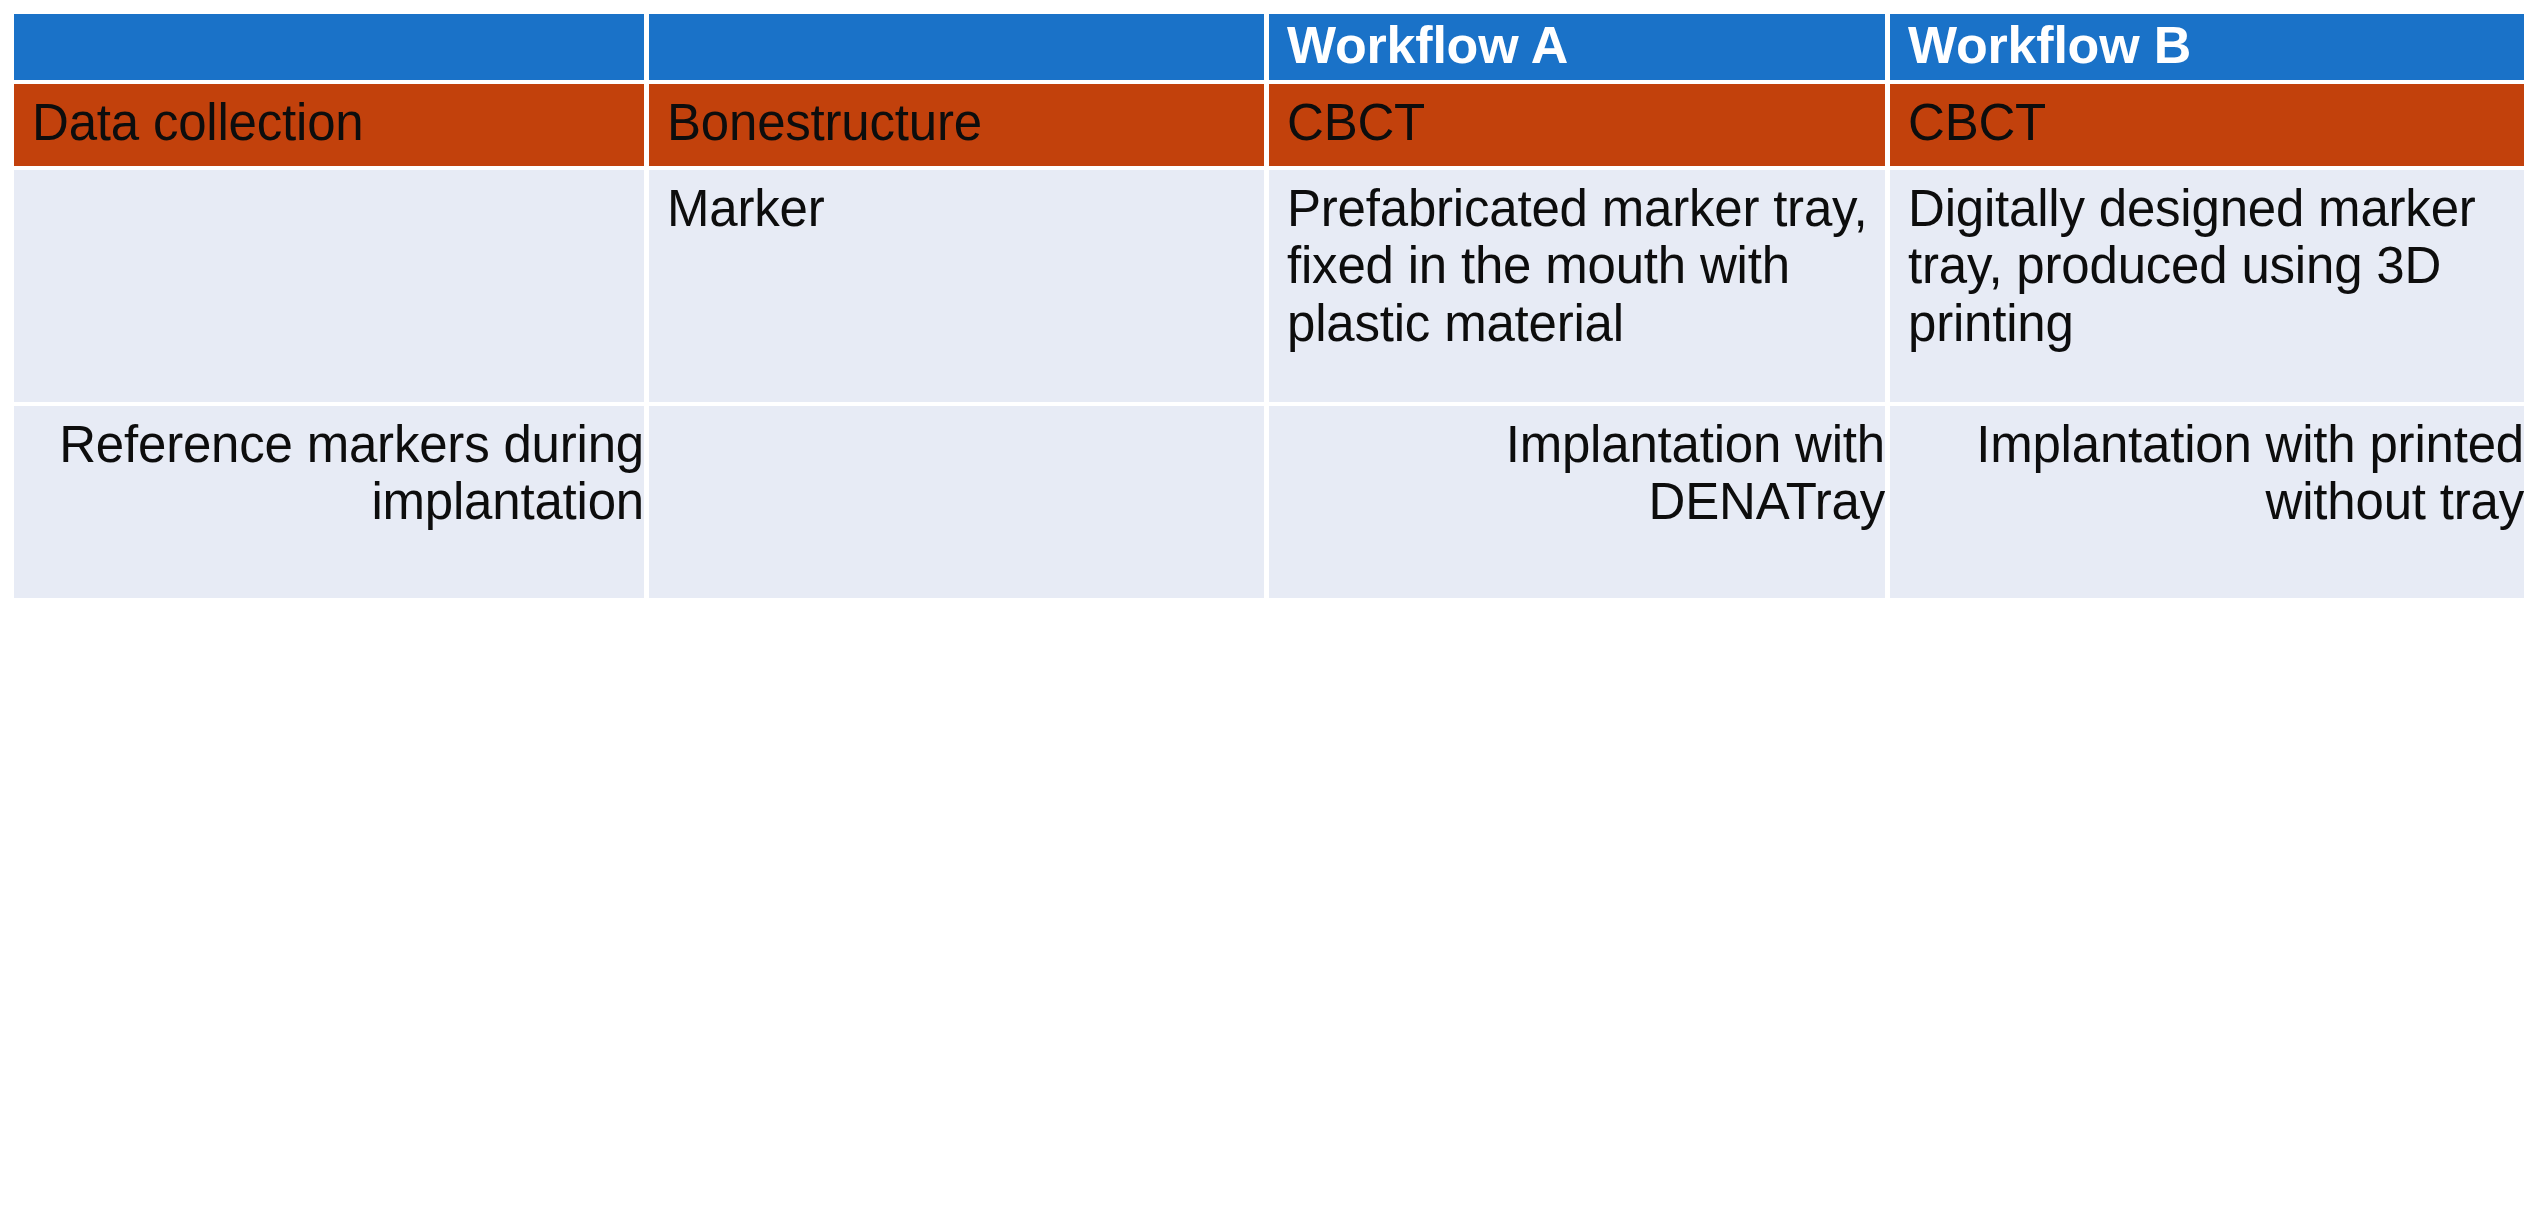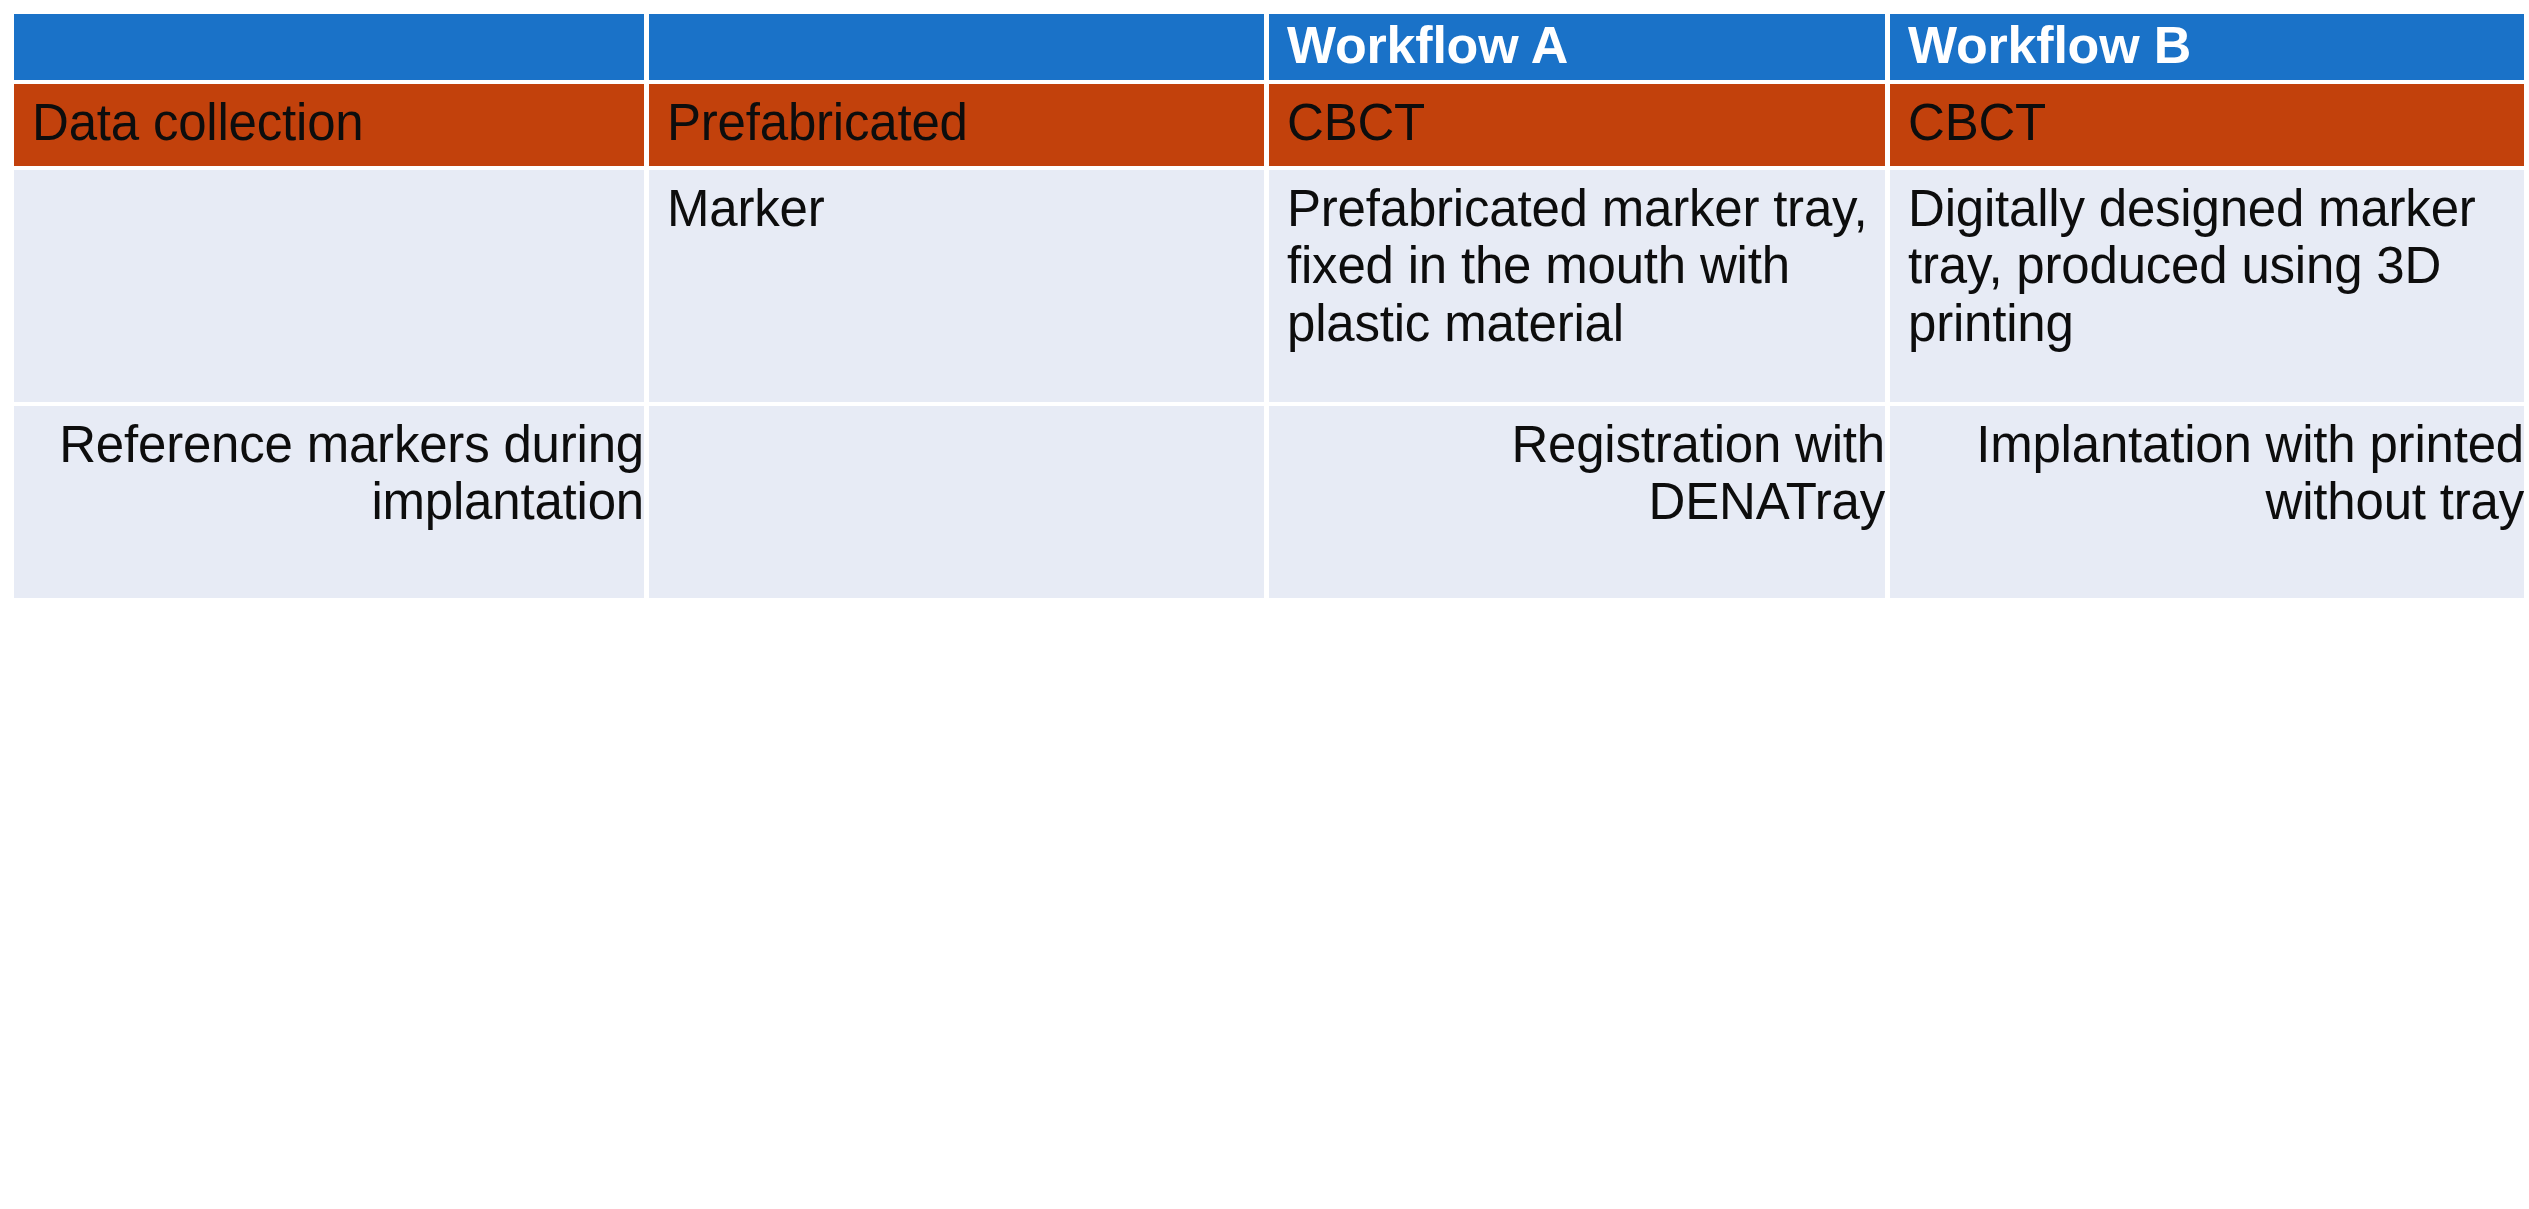--- a/index.html
+++ b/index.html
@@ -97,21 +97,21 @@
           <span class="cell-text">Workflow B</span>
         </th>
       </tr>
     </thead>
     <tbody>
       <tr class="band-dark r1">
         <td>
           <span class="cell-text">Data collection</span>
         </td>
         <td>
-          <span class="cell-text">Prefabricated</span>
+          <span class="cell-text">Bonestructure</span>
         </td>
         <td>
           <span class="cell-text">CBCT</span>
         </td>
         <td>
           <span class="cell-text">CBCT</span>
         </td>
       </tr>
       <tr class="band-light r2">
         <td>
@@ -128,21 +128,21 @@
         </td>
       </tr>
       <tr class="band-light r4">
         <td>
           <span class="cell-text">Reference markers during implantation</span>
         </td>
         <td>
           <span class="cell-text"></span>
         </td>
         <td>
-          <span class="cell-text">Registration with DENATray</span>
+          <span class="cell-text">Implantation with DENATray</span>
         </td>
         <td>
           <span class="cell-text">Implantation with printed without tray</span>
         </td>
       </tr>
     </tbody>
   </table>
 </div>
 
 </body></html>

